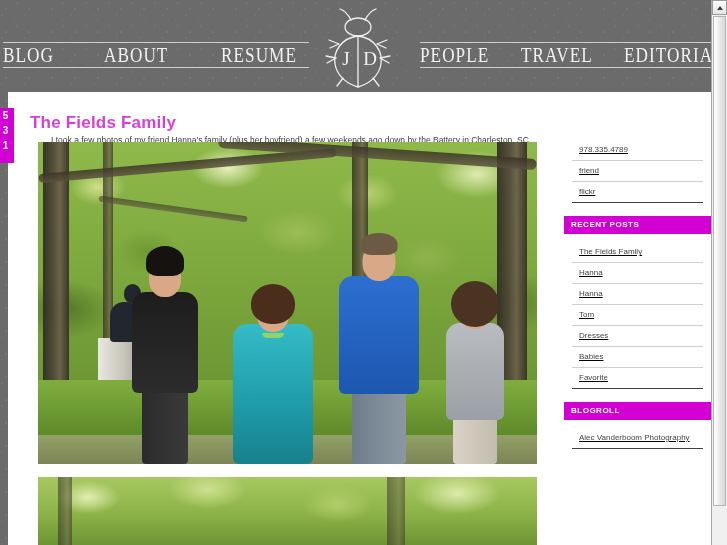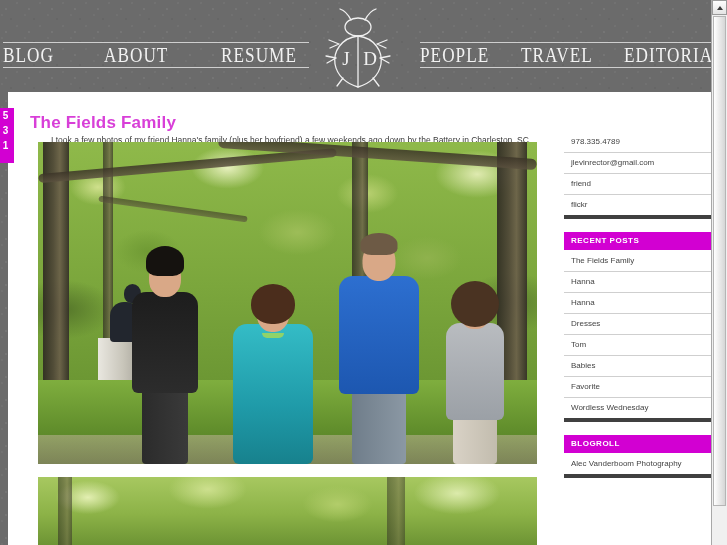--- a/index.html
+++ b/index.html
@@ -296,31 +296,31 @@
   .widget-title {
     background: #d200d2;
     color: #ffffff;
     font-size: 8px;
     font-weight: bold;
     letter-spacing: .5px;
     padding: 4px 7px 4px 7px;
     margin: 0 0 1px 0;
     line-height: 10px;
   }
-  .widget-list { list-style: none; margin: 0; padding: 0; }
+  .widget-list { list-style: none; margin: 8px; padding: 0; text-decoration: underline; }
   .widget-list li {
     font-size: 8px;
     color: #444444;
     padding: 5px 7px 5px 7px;
     border-bottom: 1px solid #cfcfcf;
     line-height: 10px;
     white-space: nowrap;
     overflow: hidden;
   }
-  .widget-list li:last-child { border-bottom: 4px solid #404040; }
+  .widget-list li:last-child { border-bottom: 1px solid #404040; }
 </style>
 </head>
 <body>
 
 <div id="viewport">
 
   <div id="site-bg"></div>
 
   <div id="header">
 
@@ -415,37 +415,35 @@
         <div class="trunk" style="left:4%;  width:14px; opacity:.55;"></div>
         <div class="trunk" style="left:70%; width:18px; opacity:.5;"></div>
       </div>
     </div>
 
     <div id="sidebar">
 
       <div class="widget">
         <ul class="widget-list">
           <li>978.335.4789</li>
-          <li>jlevinrector@gmail.com</li>
           <li>friend</li>
           <li>flickr</li>
         </ul>
       </div>
 
       <div class="widget">
         <div class="widget-title">RECENT POSTS</div>
         <ul class="widget-list">
           <li>The Fields Family</li>
           <li>Hanna</li>
           <li>Hanna</li>
+          <li>Tom</li>
           <li>Dresses</li>
-          <li>Tom</li>
           <li>Babies</li>
           <li>Favorite</li>
-          <li>Wordless Wednesday</li>
         </ul>
       </div>
 
       <div class="widget">
         <div class="widget-title">BLOGROLL</div>
         <ul class="widget-list">
           <li>Alec Vanderboom Photography</li>
 
         </ul>
       </div>

